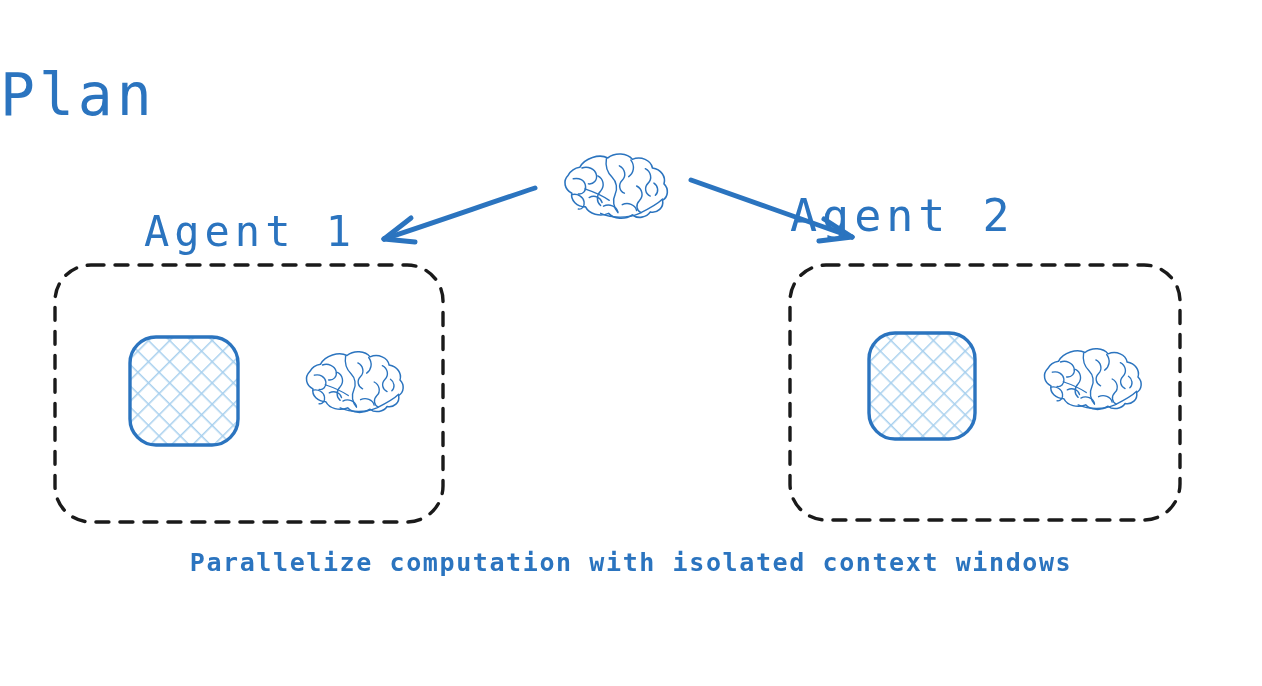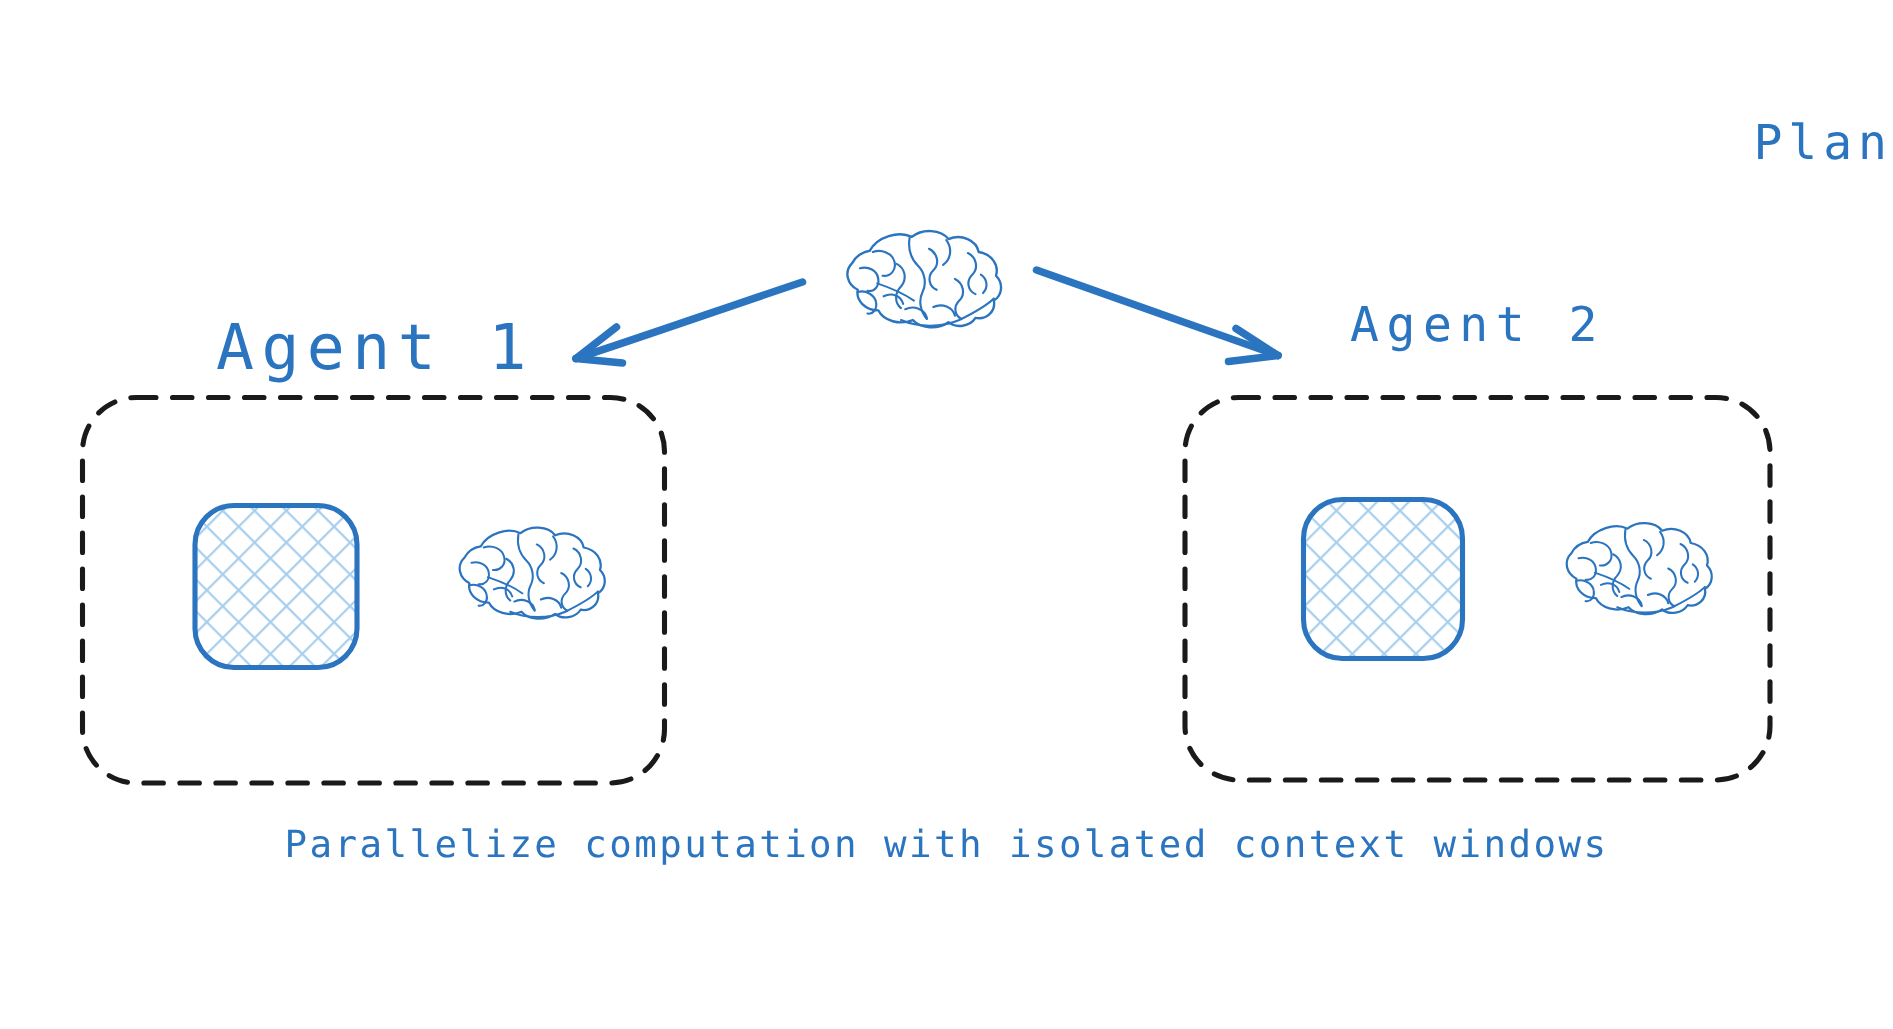--- a/index.html
+++ b/index.html
@@ -27,51 +27,51 @@
     font-family: "DejaVu Sans Mono", "Liberation Mono", monospace;
     color: #2b74bf;
     white-space: pre;
     letter-spacing: 2px;
     user-select: none;
   }
   #plan-title {
     left: 0;
     top: 67px;
     width: 1262px;
-    text-align: right;
-    font-size: 32px;
+    text-align: left;
+    font-size: 58px;
     line-height: 56px;
     letter-spacing: 4px;
   }
   #agent1-title {
     left: 55px;
     top: 206px;
     width: 390px;
     text-align: center;
     font-size: 42px;
     line-height: 52px;
     letter-spacing: 5px;
   }
   #agent2-title {
     left: 790px;
     top: 190px;
     width: 390px;
-    text-align: center;
-    font-size: 32px;
+    font-size: 45px;
     line-height: 52px;
     letter-spacing: 5px;
   }
   #caption {
     left: 0;
     top: 546px;
     width: 1262px;
     text-align: center;
     font-size: 25px;
     line-height: 34px;
     letter-spacing: 1.6px;
+    font-weight: bold;
   }
 </style>
 </head>
 <body>
 
 <svg id="canvas" viewBox="0 0 1262 686" xmlns="http://www.w3.org/2000/svg">
 
   <defs>
 
     <pattern id="crosshatch" width="15" height="15" patternUnits="userSpaceOnUse" patternTransform="rotate(45)">

